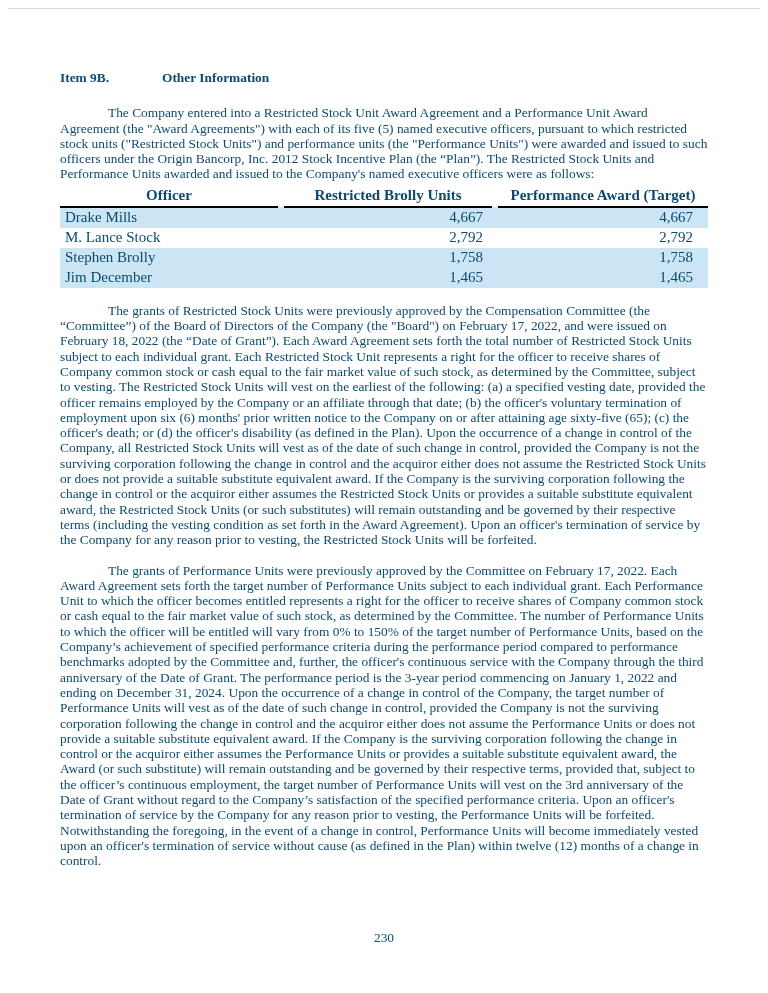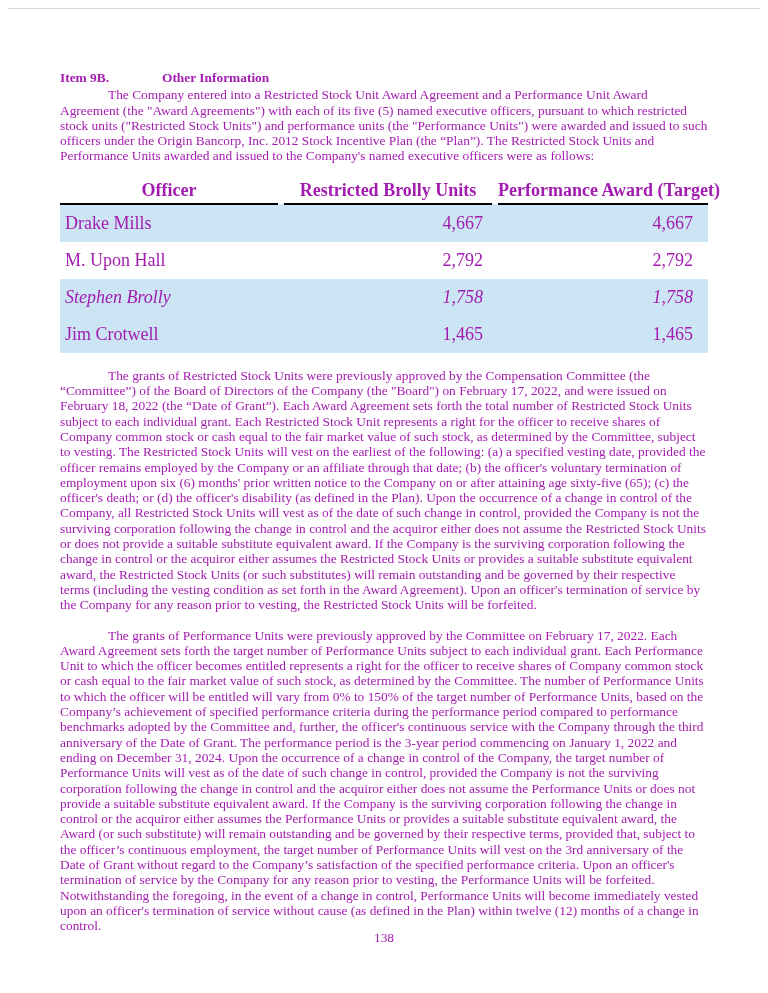--- a/index.html
+++ b/index.html
@@ -7,21 +7,21 @@
     padding: 0;
     background: #ffffff;
   }
   .page {
     position: relative;
     width: 768px;
     height: 993px;
     background: #ffffff;
     font-family: "Liberation Serif", "DejaVu Serif", serif;
     font-size: 13.4px;
-    color: #a21caf;
+    color: #0c4a6e;
     overflow: hidden;
   }
   .top-rule {
     position: absolute;
     top: 8px;
     left: 8px;
     right: 8px;
     border-top: 1px solid #d8d8d8;
   }
   .content {
@@ -36,44 +36,44 @@
     display: inline-block;
     width: 102px;
   }
   p.para {
     margin: 15px 0 0 0;
     line-height: 15.3px;
     text-align: left;
     text-indent: 48px;
   }
   p.para.first {
-    margin-top: 2px;
+    margin-top: 20px;
   }
   table.awards-table {
     width: 648px;
     border-collapse: collapse;
     table-layout: fixed;
-    margin-top: 16px;
-    font-size: 18px;
+    margin-top: 5px;
+    font-size: 15px;
   }
   table.awards-table th {
     font-weight: bold;
     text-align: center;
     vertical-align: bottom;
     padding: 0 0 2px 0;
     height: 16px;
     border-bottom: 2px solid #000000;
     white-space: nowrap;
   }
   table.awards-table th.gap {
     border-bottom: none;
   }
   table.awards-table td {
     height: 20px;
-    padding: 8px;
+    padding: 0;
     vertical-align: middle;
     white-space: nowrap;
   }
   table.awards-table td.officer {
     text-align: left;
     padding-left: 5px;
   }
   table.awards-table td.num-rsu {
     text-align: right;
     padding-right: 9px;
@@ -124,44 +124,44 @@
       </thead>
       <tbody id="table-body">
           <tr style="background: rgb(203, 229, 244);">
             <td class="officer">Drake Mills</td>
             <td class="gap"></td>
             <td class="num-rsu">4,667</td>
             <td class="gap"></td>
             <td class="num-pu">4,667</td>
           </tr>
           <tr>
-            <td class="officer">M. Upon Hall</td>
+            <td class="officer">M. Lance Stock</td>
             <td class="gap"></td>
             <td class="num-rsu">2,792</td>
             <td class="gap"></td>
             <td class="num-pu">2,792</td>
           </tr>
-          <tr style="background: rgb(203, 229, 244); font-style: italic;">
+          <tr style="background: rgb(203, 229, 244);">
             <td class="officer">Stephen Brolly</td>
             <td class="gap"></td>
             <td class="num-rsu">1,758</td>
             <td class="gap"></td>
             <td class="num-pu">1,758</td>
           </tr>
           <tr style="background: rgb(203, 229, 244);">
-            <td class="officer">Jim Crotwell</td>
+            <td class="officer">Jim December</td>
             <td class="gap"></td>
             <td class="num-rsu">1,465</td>
             <td class="gap"></td>
             <td class="num-pu">1,465</td>
           </tr>
         </tbody>
     </table>
 
     <p class="para">The grants of Restricted Stock Units were previously approved by the Compensation Committee (the “Committee”) of the Board of Directors of the Company (the "Board") on February 17, 2022, and were issued on February 18, 2022 (the “Date of Grant”). Each Award Agreement sets forth the total number of Restricted Stock Units subject to each individual grant.  Each Restricted Stock Unit represents a right for the officer to receive shares of Company common stock or cash equal to the fair market value of such stock, as determined by the Committee, subject to vesting. The Restricted Stock Units will vest on the earliest of the following: (a) a specified vesting date, provided the officer remains employed by the Company or an affiliate through that date; (b) the officer's voluntary termination of employment upon six (6) months' prior written notice to the Company on or after attaining age sixty-five (65); (c) the officer's death; or (d) the officer's disability (as defined in the Plan). Upon the occurrence of a change in control of the Company, all Restricted Stock Units will vest as of the date of such change in control, provided the Company is not the surviving corporation following the change in control and the acquiror either does not assume the Restricted Stock Units or does not provide a suitable substitute equivalent award. If the Company is the surviving corporation following the change in control or the acquiror either assumes the Restricted Stock Units or provides a suitable substitute equivalent award, the Restricted Stock Units (or such substitutes) will remain outstanding and be governed by their respective terms (including the vesting condition as set forth in the Award Agreement). Upon an officer's termination of service by the Company for any reason prior to vesting, the Restricted Stock Units will be forfeited.</p>
 
     <p class="para">The grants of Performance Units were previously approved by the Committee on February 17, 2022. Each Award Agreement sets forth the target number of Performance Units subject to each individual grant.  Each Performance Unit to which the officer becomes entitled represents a right for the officer to receive shares of Company common stock or cash equal to the fair market value of such stock, as determined by the Committee. The number of Performance Units to which the officer will be entitled will vary from 0% to 150% of the target number of Performance Units, based on the Company’s achievement of specified performance criteria during the performance period compared to performance benchmarks adopted by the Committee and, further, the officer's continuous service with the Company through the third anniversary of the Date of Grant. The performance period is the 3-year period commencing on January 1, 2022 and ending on December 31, 2024. Upon the occurrence of a change in control of the Company, the target number of Performance Units will vest as of the date of such change in control, provided the Company is not the surviving corporation following the change in control and the acquiror either does not assume the Performance Units or does not provide a suitable substitute equivalent award. If the Company is the surviving corporation following the change in control or the acquiror either assumes the Performance Units or provides a suitable substitute equivalent award, the Award (or such substitute) will remain outstanding and be governed by their respective terms, provided that, subject to the officer’s continuous employment, the target number of Performance Units will vest on the 3rd anniversary of the Date of Grant without regard to the Company’s satisfaction of the specified performance criteria. Upon an officer's termination of service by the Company for any reason prior to vesting, the Performance Units will be forfeited. Notwithstanding the foregoing, in the event of a change in control, Performance Units will become immediately vested upon an officer's termination of service without cause (as defined in the Plan) within twelve (12) months of a change in control.</p>
 
 
   </div>
 
-  <div class="page-number">138</div>
+  <div class="page-number">230</div>
 </div>
 
 </body></html>

